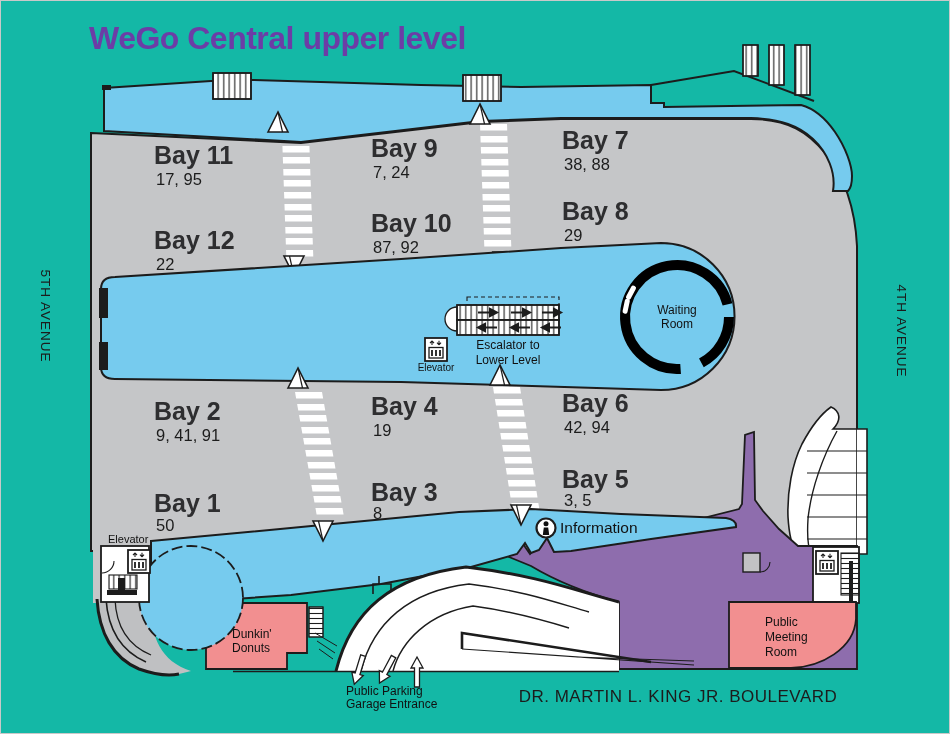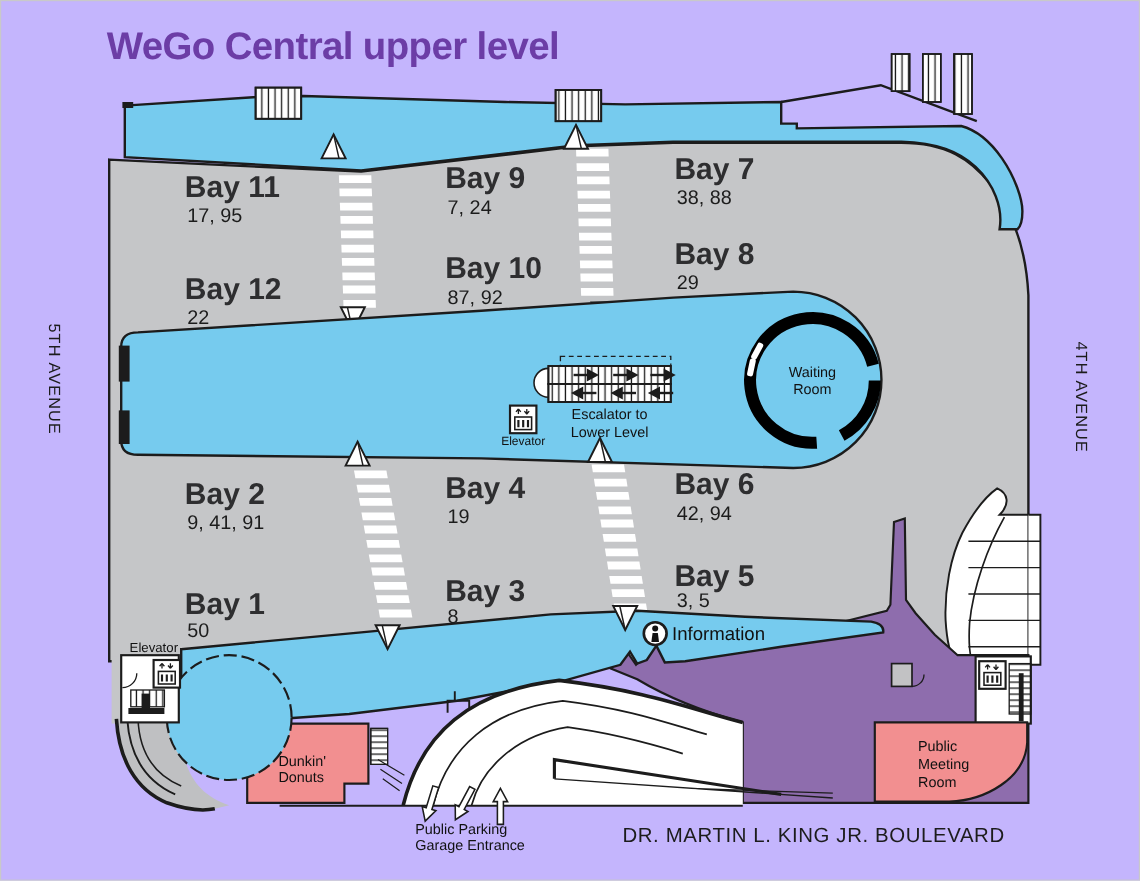--- a/index.html
+++ b/index.html
@@ -1,16 +1,16 @@
 <!DOCTYPE html>
 <html><head>
 <meta charset="utf-8">
 <style>
   html,body{margin:0;padding:0;background:#ffffff;}
-  .frame{position:relative;width:948px;height:732px;border:1px solid #c9c9c9;background:#c4b5fd;overflow:hidden;
+  .frame{position:relative;width:948px;height:732px;border:1px solid #c9c9c9;background:#14b8a6;overflow:hidden;
          font-family:"Liberation Sans","DejaVu Sans",sans-serif;}
   svg{position:absolute;left:0;top:0;}
   text{font-family:"Liberation Sans","DejaVu Sans",sans-serif;fill:#232323;}
   .title{font-size:32px;font-weight:bold;fill:#6C3DA6;letter-spacing:-0.5px;}
   .street{font-size:13.5px;letter-spacing:1px;fill:#1c1c1c;}
   .blvd{font-size:17px;letter-spacing:0.5px;fill:#1c1c1c;}
   .bay{font-size:25px;font-weight:bold;fill:#2e2e30;}
   .routes{font-size:16.5px;fill:#1c1c1c;}
   .small{font-size:12px;fill:#111;}
   .tiny{font-size:10px;fill:#111;}

